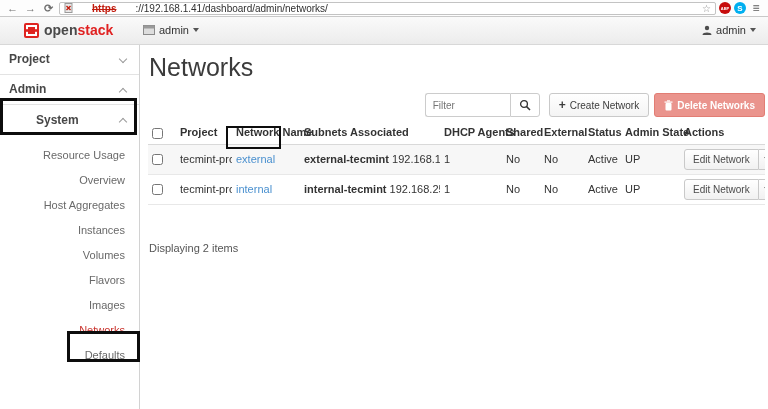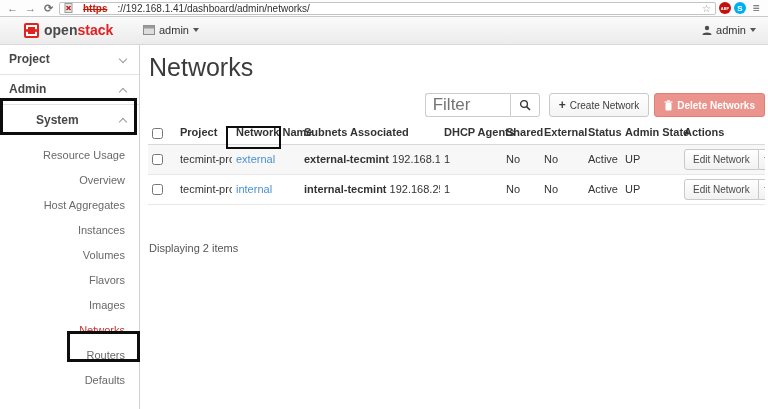--- a/index.html
+++ b/index.html
@@ -11,21 +11,21 @@
 
   
   .chrome {
     position:absolute; top:0; left:0; right:0; height:17px;
     background:#fdfdfd; border-bottom:1px solid #c9c9c9;
     display:flex; align-items:center; padding:0 5px; gap:3px;
   }
   .nav-ico { color:#6f6f6f; font-size:11px; line-height:15px; width:15px; text-align:center; cursor:pointer; }
   .addr {
     flex:1; height:13px; background:#fff; border:1px solid #c3c3c3; border-radius:2px;
-    display:flex; align-items:center; padding:0 4px; gap:10px; font-size:10px; white-space:nowrap; overflow:hidden;
+    display:flex; align-items:center; padding:0 4px; gap:19px; font-size:10px; white-space:nowrap; overflow:hidden;
   }
   .scheme { color:#c11c0e; text-decoration:line-through; font-weight:bold; }
   .urlrest { color:#303030; }
   .addr .star { margin-left:auto; color:#8f8f8f; font-size:10px; }
   .badge { width:12px; height:12px; border-radius:50%; color:#fff; font-weight:bold;
     display:flex; align-items:center; justify-content:center; flex:0 0 auto; }
   .abp { background:#c70d0d; font-size:4px; }
   .skype { background:#00aff0; font-size:8px; }
   .menu-ico { color:#5a5a5a; font-size:12px; font-weight:bold; width:14px; text-align:center; }
 
@@ -52,21 +52,21 @@
   .items { padding-top:5px; }
   .item { height:25px; line-height:25px; text-align:right; padding-right:14px; font-size:11px; color:#696969; cursor:pointer; }
   .item.active { color:#c9322c; }
 
   
   .content { position:absolute; left:141px; top:45px; right:0; bottom:0; background:#fff; padding:6px 3px 0 7px; }
   h1.title { margin:2px 0 11px 1px; font-size:25px; font-weight:400; color:#3b3b3b; }
   .toolbar { display:flex; justify-content:flex-end; align-items:center; gap:5px; margin-bottom:3px; }
   .filter-group { display:flex; margin-right:4px; }
   .filter-input { width:85px; height:24px; border:1px solid #ccc; border-right:none; border-radius:3px 0 0 3px;
-    padding:0 7px; font-size:17px; color:#555; outline:none; font-family:"Liberation Sans",sans-serif; }
+    padding:0 7px; font-size:10px; color:#555; outline:none; font-family:"Liberation Sans",sans-serif; }
   .search-btn { width:30px; height:24px; border:1px solid #ccc; background:#fff; border-radius:0 3px 3px 0;
     display:flex; align-items:center; justify-content:center; cursor:pointer; }
   .btn { height:24px; font-size:10px; border-radius:3px; display:inline-flex; align-items:center; gap:4px;
     padding:0 9px; cursor:pointer; font-family:"Liberation Sans",sans-serif; }
   .btn-default { background:linear-gradient(#fff,#f4f4f4); border:1px solid #c9c9c9; color:#3c3c3c; }
   .btn-default .plus { font-weight:bold; font-size:12px; }
   .btn-danger { background:#ea948d; border:1px solid #e27d74; color:#fff; font-weight:bold; }
 
   table.grid { width:617px; border-collapse:collapse; font-size:11px; color:#333; table-layout:fixed; }
   .grid th { text-align:left; font-weight:bold; padding:6px 4px 5px 4px; border-bottom:1px solid #d9d9d9; white-space:nowrap; }
@@ -153,21 +153,20 @@
   </div>
   <div class="items">
     <div class="item">Resource Usage</div>
     <div class="item">Overview</div>
     <div class="item">Host Aggregates</div>
     <div class="item">Instances</div>
     <div class="item">Volumes</div>
     <div class="item">Flavors</div>
     <div class="item">Images</div>
     <div class="item active">Networks</div>
-    <div class="item">Routers</div>
     <div class="item">Defaults</div>
   </div>
 </div>
 
 <div class="content">
   <h1 class="title">Networks</h1>
 
   <div class="toolbar">
     <div class="filter-group">
       <input class="filter-input" type="text" placeholder="Filter" style="">

